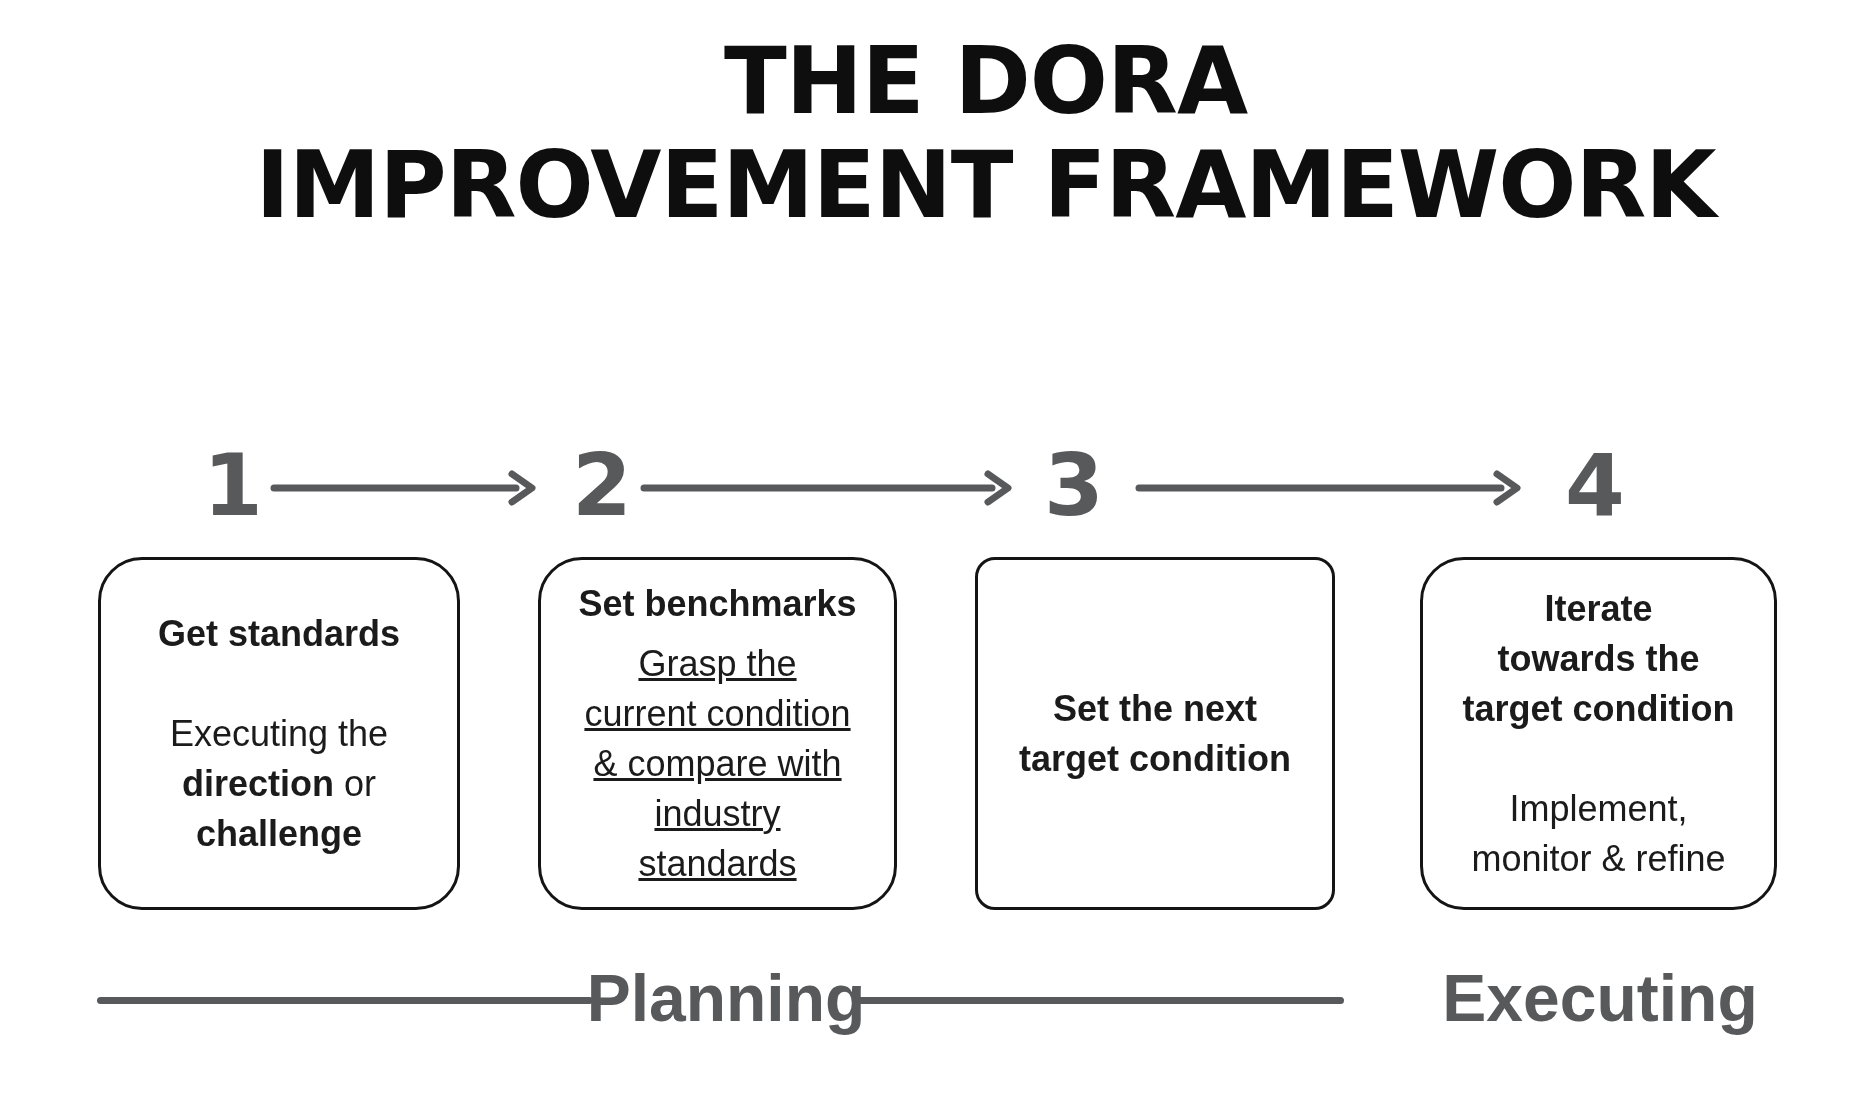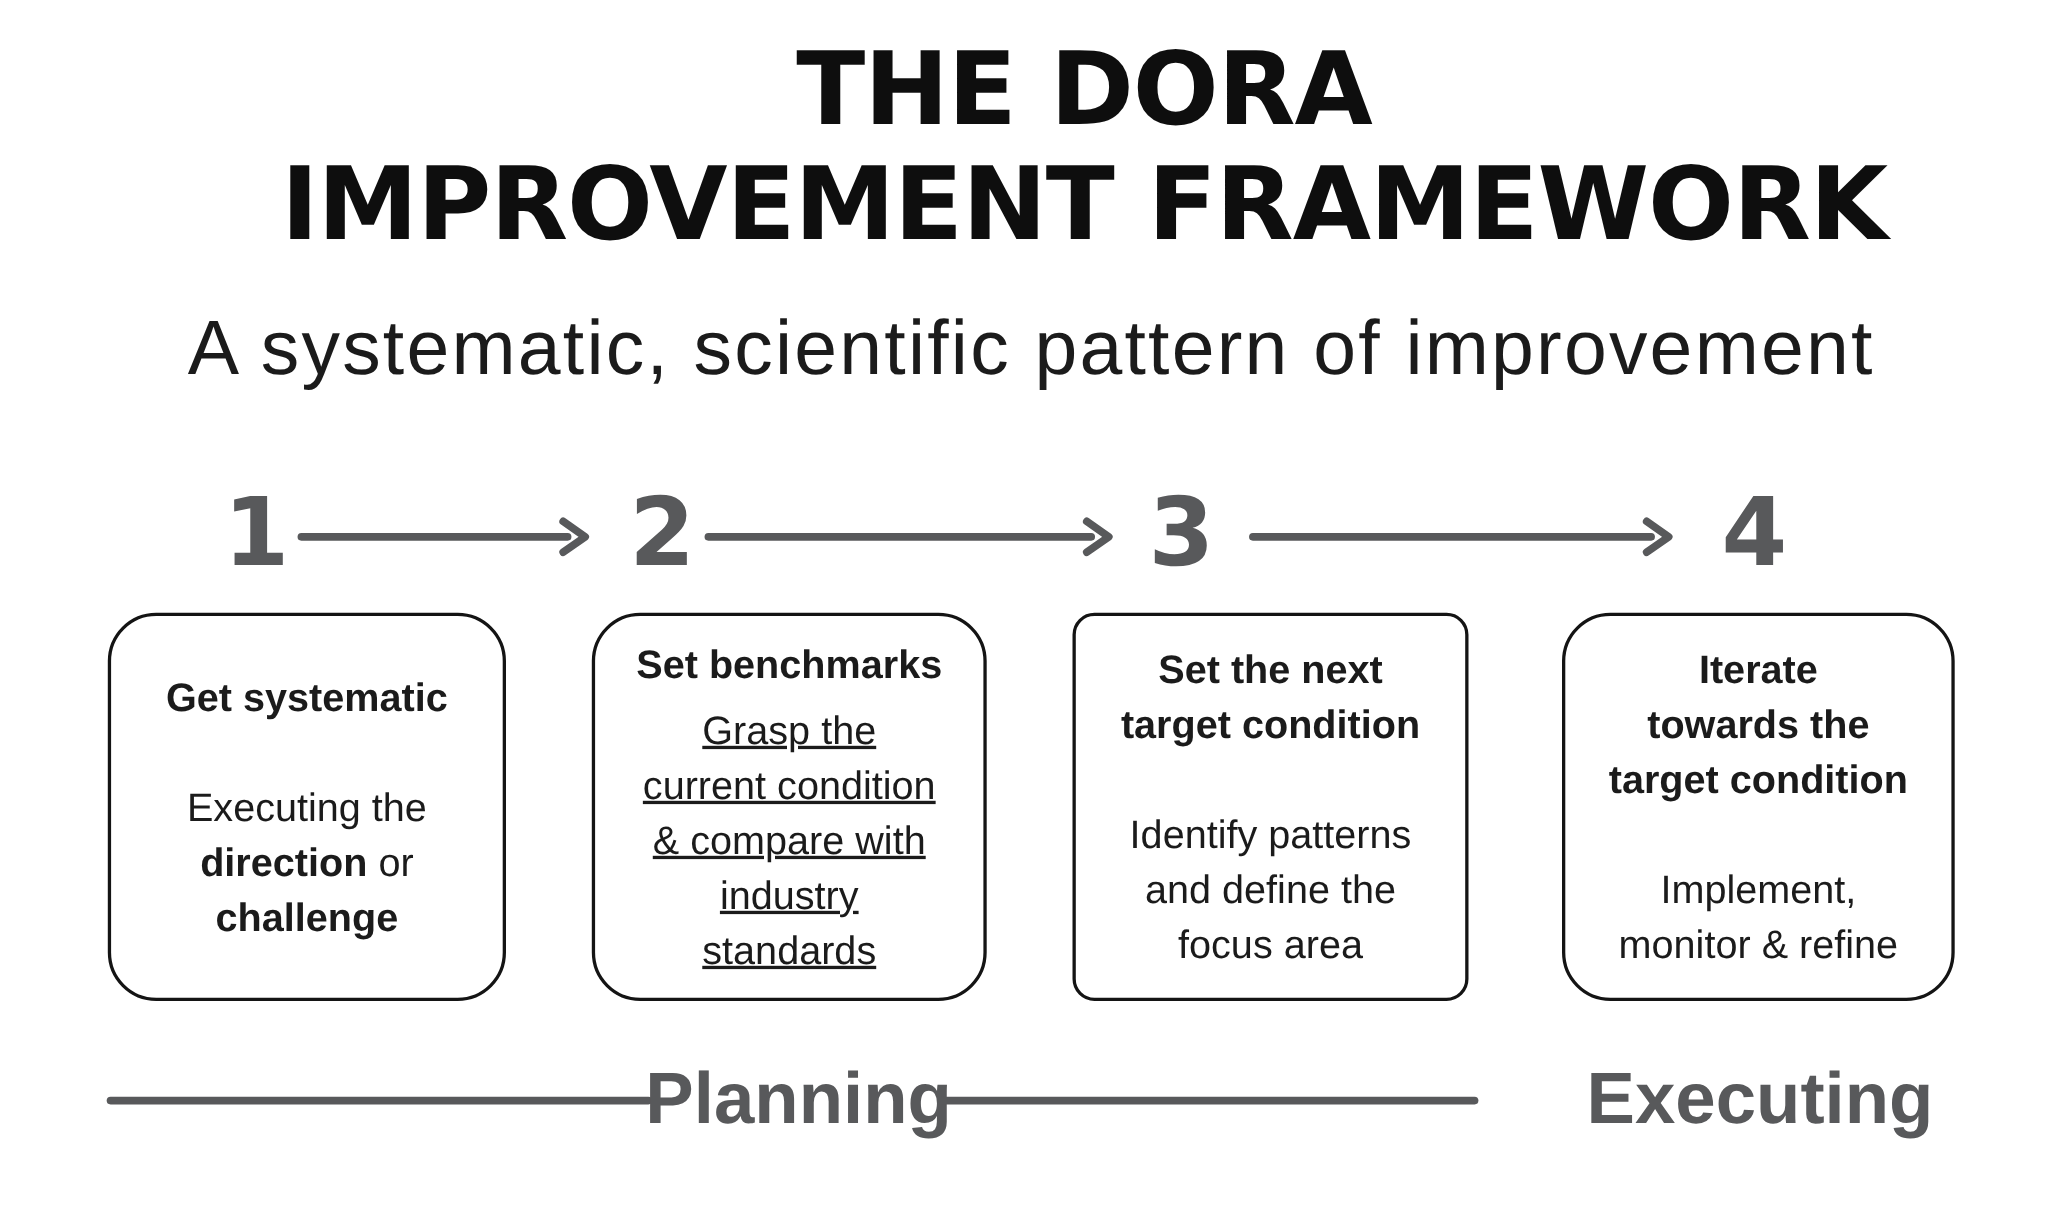--- a/index.html
+++ b/index.html
@@ -133,62 +133,58 @@
   .phase-planning  { left: 726px; }
   .phase-executing { left: 1600px; }
 </style>
 </head>
 <body>
 
 <div class="canvas">
 
   <h1 class="title">THE DORA
 IMPROVEMENT FRAMEWORK</h1>
-  <div class="subtitle">A systematic, scientific pattern of improvement</div>
 
   <span class="step-num num-1">1</span>
   <span class="step-num num-2">2</span>
   <span class="step-num num-3">3</span>
   <span class="step-num num-4">4</span>
 
   <svg class="arrow arrow-1" viewBox="0 0 268 44" preserveAspectRatio="none">
     <line x1="4" y1="22" x2="246" y2="22" stroke="currentColor" stroke-width="7" stroke-linecap="round"></line>
     <polyline points="242,8 262,22 242,36" fill="none" stroke="currentColor" stroke-width="7" stroke-linecap="round" stroke-linejoin="round"></polyline>
   </svg>
   <svg class="arrow arrow-2" viewBox="0 0 374 44" preserveAspectRatio="none">
     <line x1="4" y1="22" x2="352" y2="22" stroke="currentColor" stroke-width="7" stroke-linecap="round"></line>
     <polyline points="348,8 368,22 348,36" fill="none" stroke="currentColor" stroke-width="7" stroke-linecap="round" stroke-linejoin="round"></polyline>
   </svg>
   <svg class="arrow arrow-3" viewBox="0 0 388 44" preserveAspectRatio="none">
     <line x1="4" y1="22" x2="366" y2="22" stroke="currentColor" stroke-width="7" stroke-linecap="round"></line>
     <polyline points="362,8 382,22 362,36" fill="none" stroke="currentColor" stroke-width="7" stroke-linecap="round" stroke-linejoin="round"></polyline>
   </svg>
 
   <div class="box box-1">
-    <div class="box-title">Get systematic</div>
+    <div class="box-title">Get standards</div>
     <div class="box-body"><span>Executing the
 </span><span class="b">direction</span><span> or
 </span><span class="b">challenge</span></div>
   </div>
 
   <div class="box box-2">
     <div class="box-title">Set benchmarks</div>
     <div class="box-body no-gap"><span>Grasp the
 current condition
 &amp; compare with
 industry
 standards</span></div>
   </div>
 
   <div class="box box-3">
     <div class="box-title">Set the next
 target condition</div>
-    <div class="box-body"><span>Identify patterns
-and define the
-focus area</span></div>
   </div>
 
   <div class="box box-4">
     <div class="box-title">Iterate
 towards the
 target condition</div>
     <div class="box-body"><span>Implement,
 monitor &amp; refine</span></div>
   </div>
 

